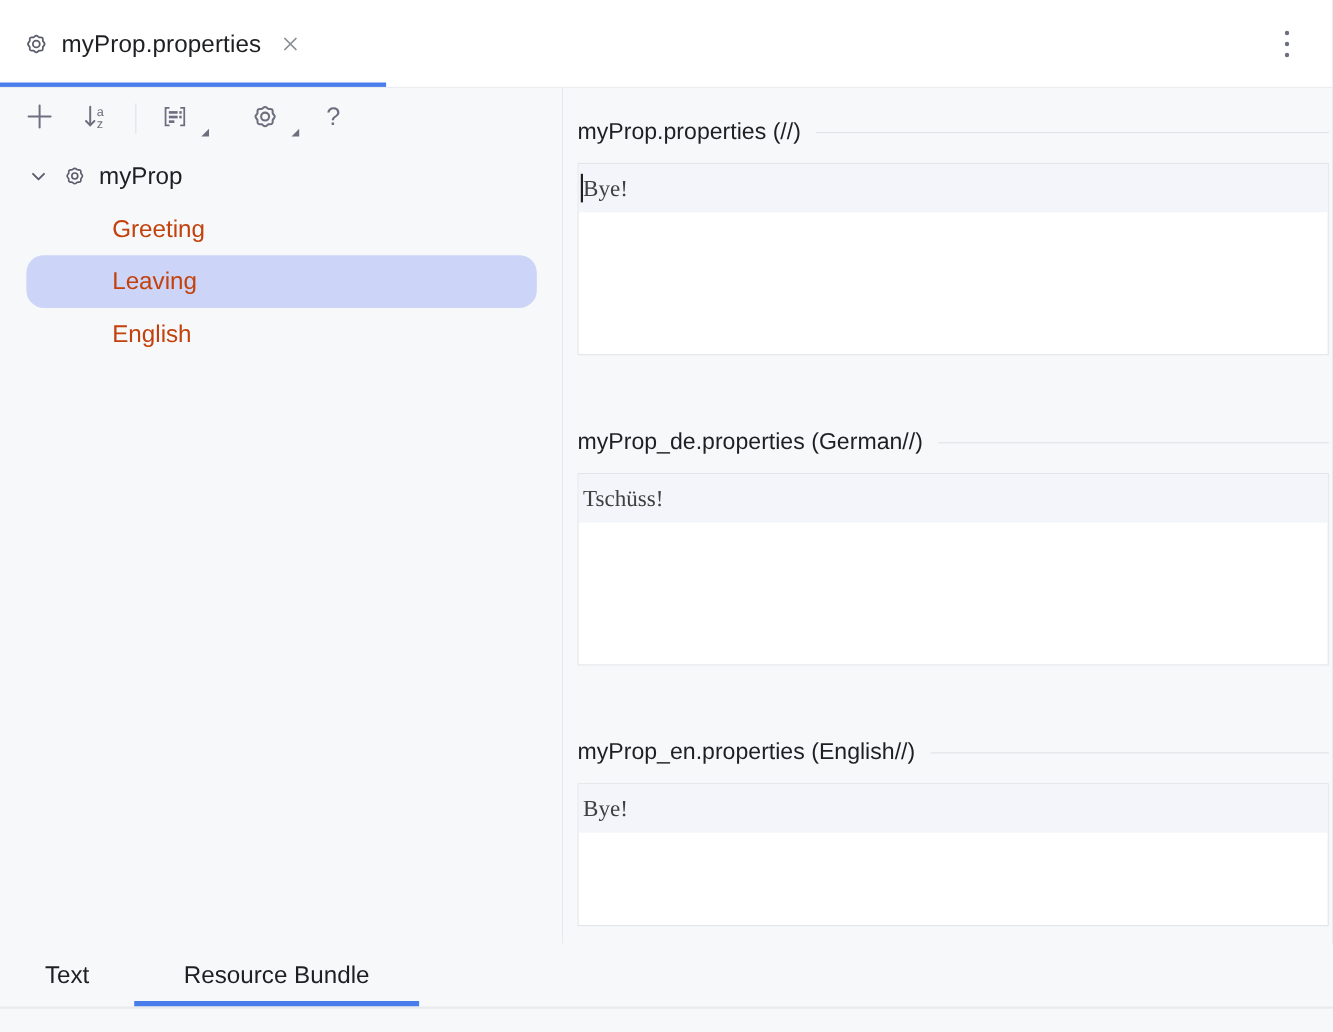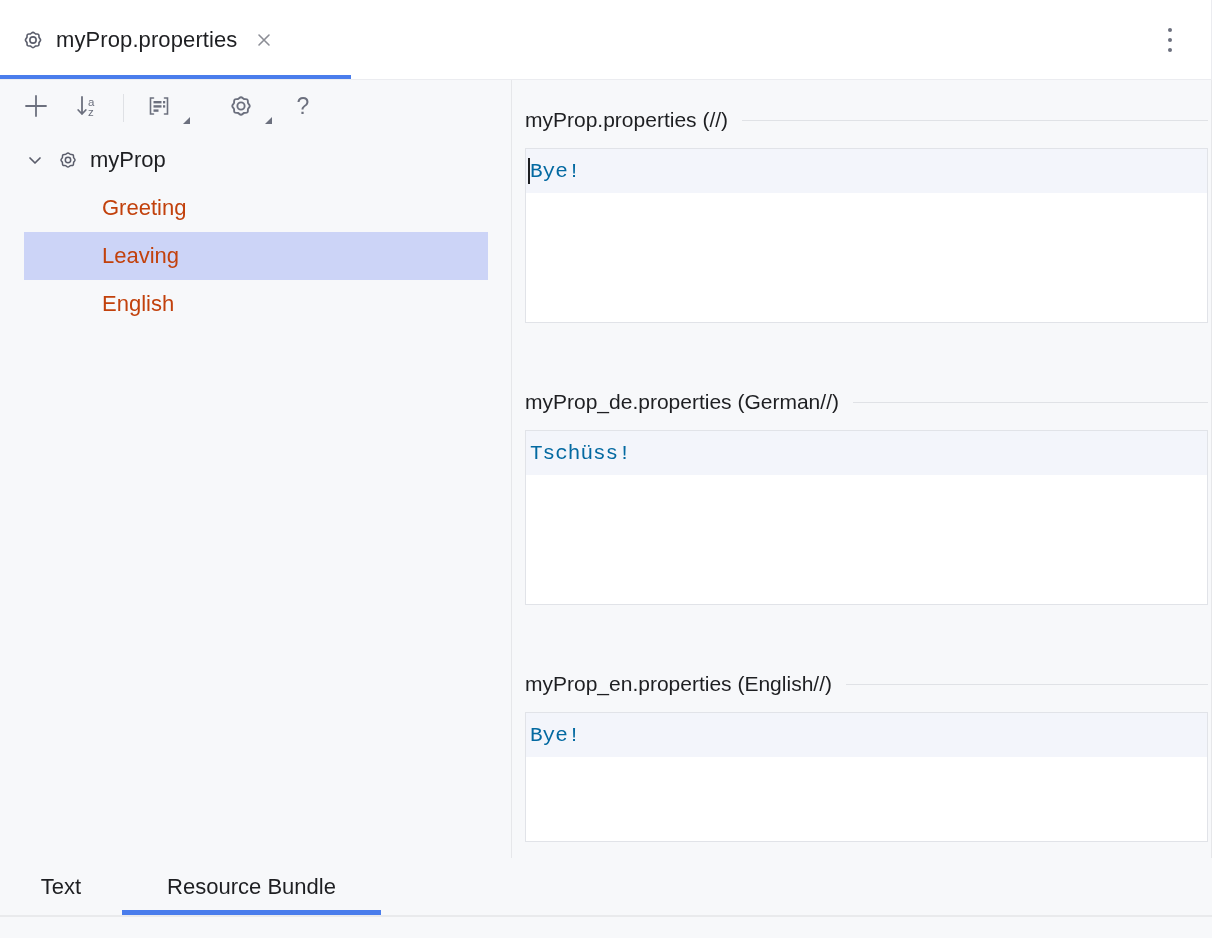--- a/index.html
+++ b/index.html
@@ -87,21 +87,21 @@
 
   
   .tree { position: absolute; left: 0; top: 56px; width: 512px; }
   .tree-row {
     height: 48px; display: flex; align-items: center;
     box-sizing: border-box;
   }
   .tree-row.root { padding-left: 22px; }
   .tree-row.child { padding-left: 102px; }
   .tree-row.selected {
-    background: #ccd4f7; border-radius: 0;
+    background: #ccd4f7; border-radius: 16px;
     margin: 0 24px; padding-left: 78px;
   }
   .chevron { width: 26px; height: 26px; margin-right: 8px; flex: 0 0 auto; }
   .node-icon { width: 24px; height: 24px; margin-right: 10px; flex: 0 0 auto; }
   .node-label-root { font-size: 22px; color: #1e1f22; }
   .node-label { font-size: 22px; color: #c2410c; }
 
   
   .right-panel {
     position: absolute; left: 512px; top: 80px; width: 700px; height: 778px;
@@ -131,22 +131,22 @@
     overflow: hidden;
   }
   .value-line {
     background: #f3f5fb;
     height: 44px;
     display: flex; align-items: center;
     padding-left: 2px;
     box-sizing: border-box;
   }
   .value-text {
-    font-family: Liberation Mono, monospace;
-    font-size: 21px; color: #0369a1; white-space: pre;
+    font-family: Liberation Serif, serif;
+    font-size: 21px; color: #404040; white-space: pre;
   }
   .caret {
     width: 2px; height: 26px; background: #1e1f22;
     margin-right: 0px; flex: 0 0 auto;
   }
 
   
   .bottom-bar {
     position: absolute; left: 0; top: 858px; width: 1212px; height: 80px;
     background: #f7f8fa;

